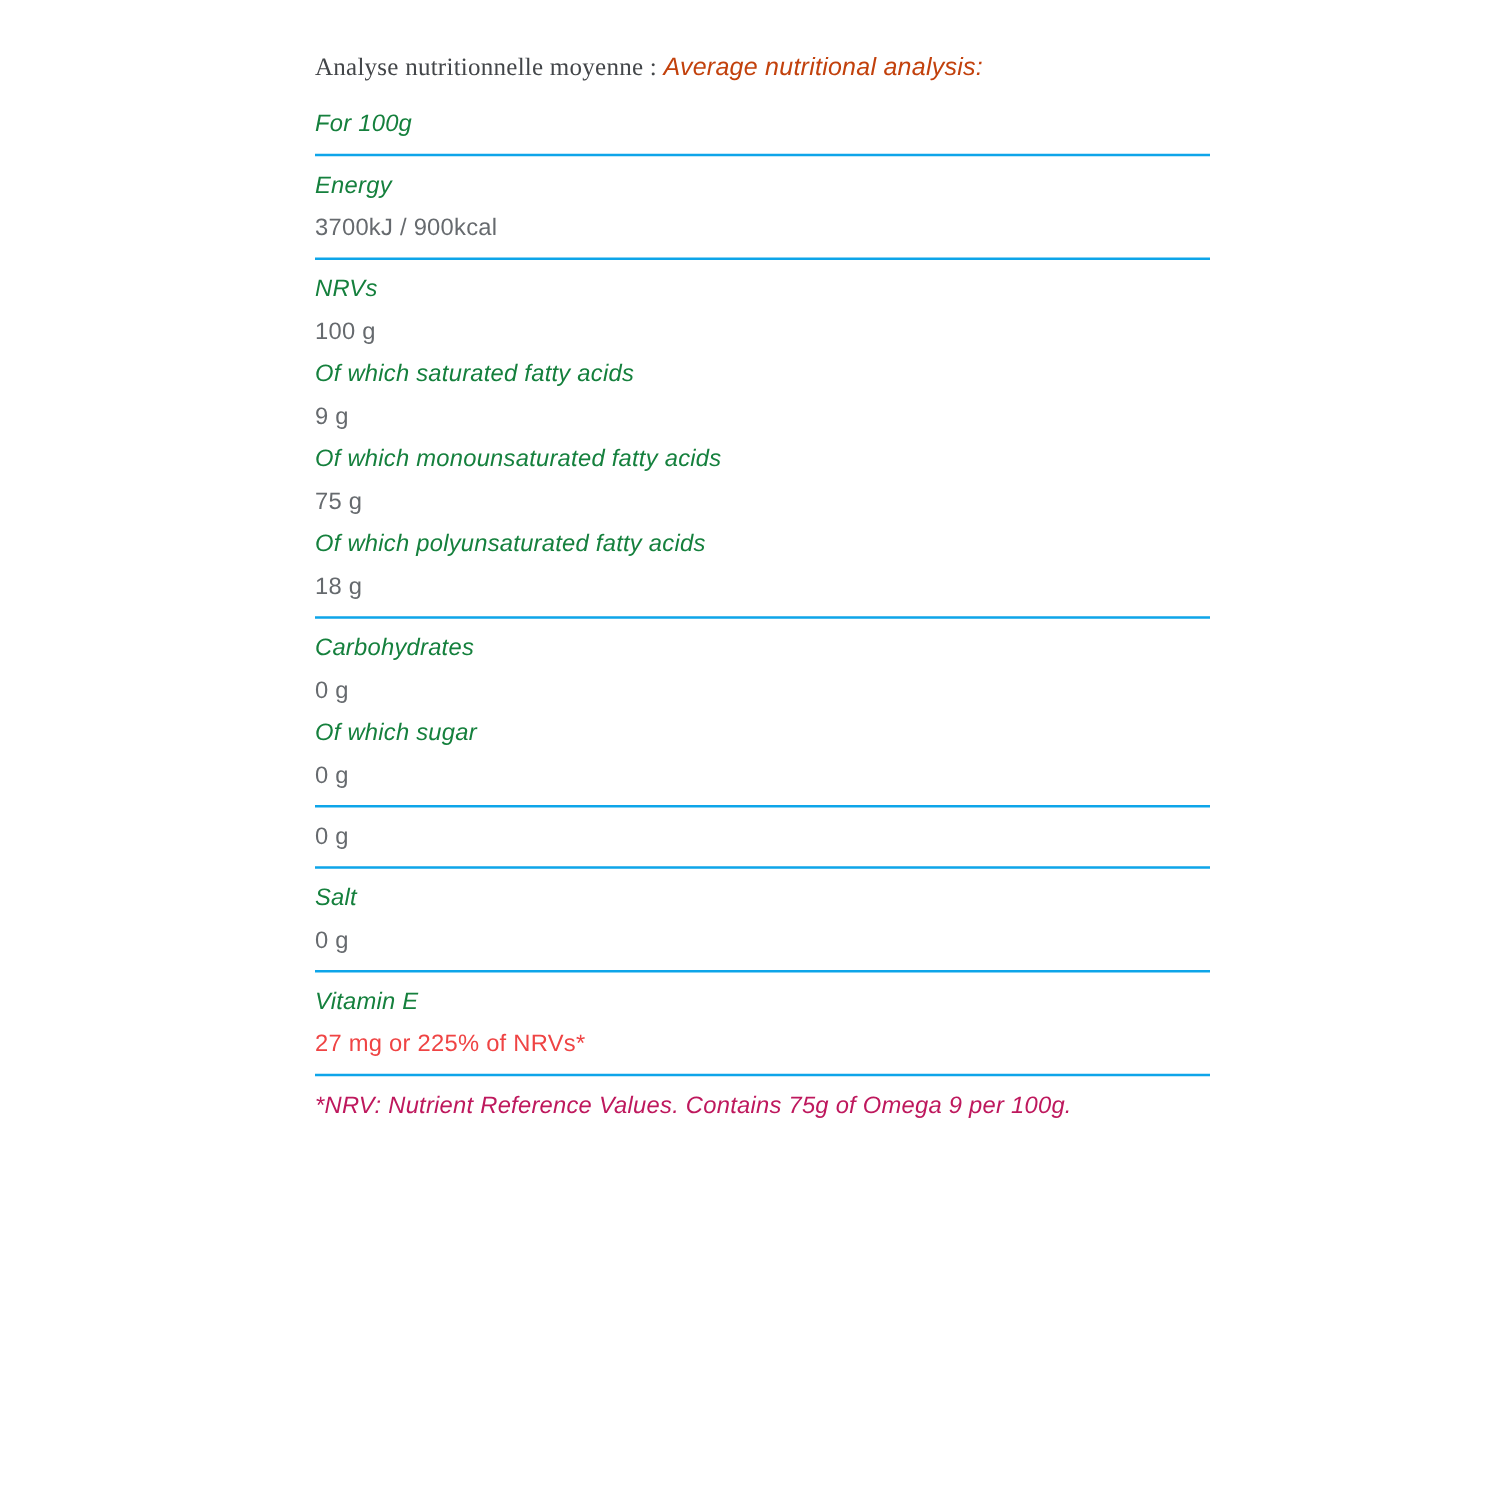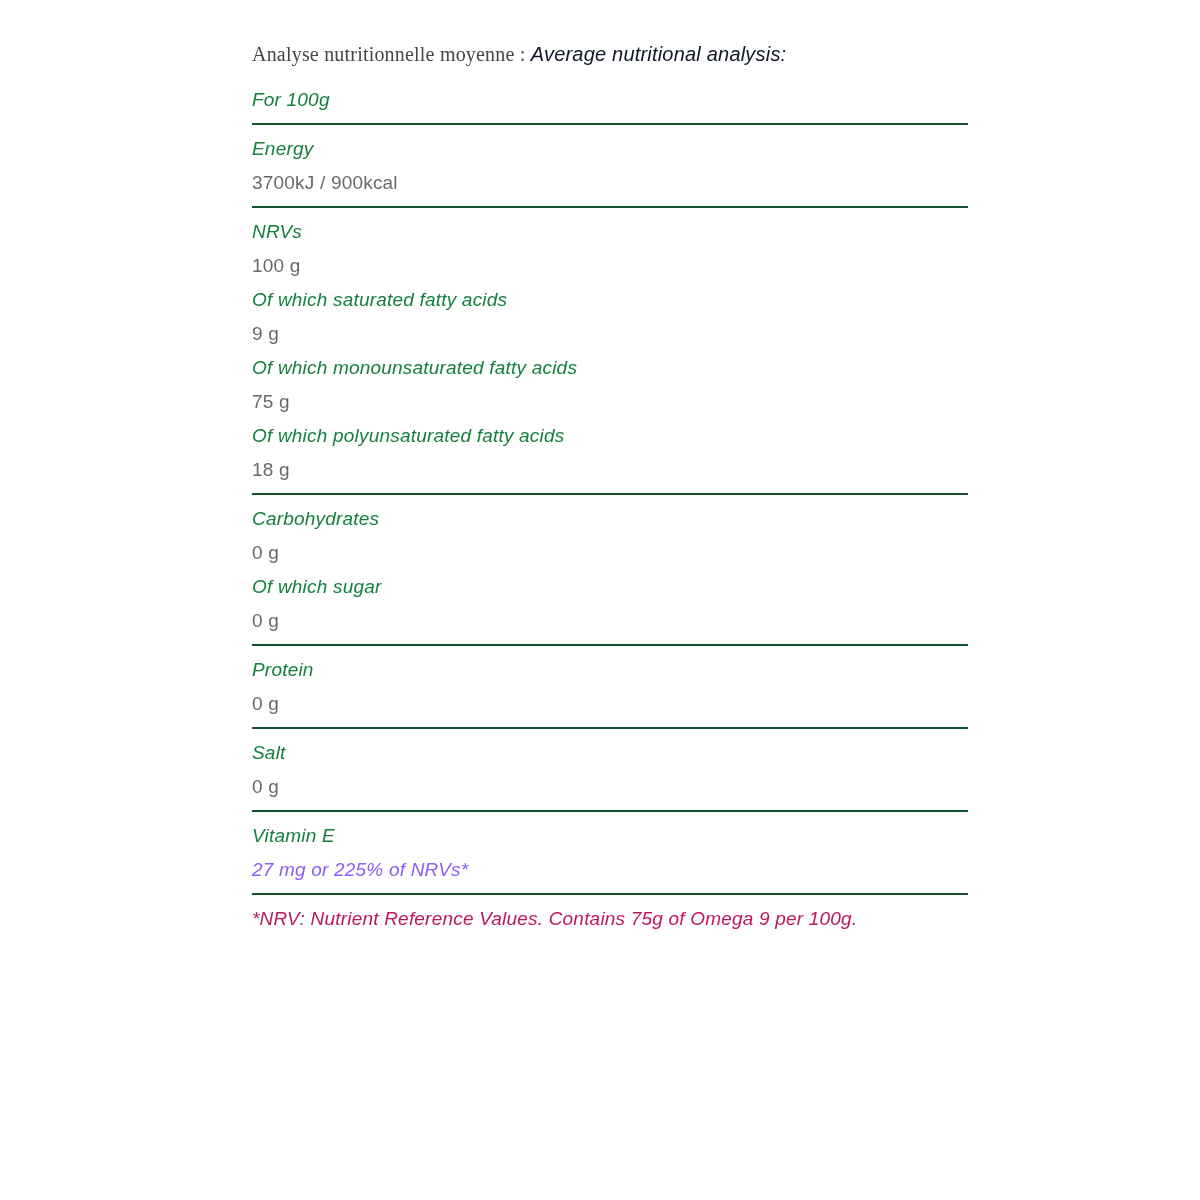--- a/index.html
+++ b/index.html
@@ -31,36 +31,35 @@
     line-height: 24px;
     margin: 0 0 23px 0;
   }
   .title .fr {
     font-style: normal;
     color: #434649;
     font-family: Liberation Serif, serif;
   }
   .title .en {
     font-style: italic;
-    color: #0f172a;
+    color: #c2410c;
   }
   .lbl {
     font-style: italic;
     color: #15803d;
   }
   .val {
     font-style: normal;
     color: #666a6e;
   }
   .val-italic {
-    font-style: italic;
-    color: #8b5cf6;
+    color: #ef4444;
   }
   .row {
-    border-top: 2px solid #14532d;
+    border-top: 2px solid #0ea5e9;
   }
   .footnote {
     font-style: italic;
     color: #be185d;
   }
 </style>
 </head>
 <body>
 
 <div class="sheet">
@@ -86,21 +85,20 @@
   </div>
 
   <div class="row">
     <p class="lbl">Carbohydrates</p>
     <p class="val">0 g</p>
     <p class="lbl">Of which sugar</p>
     <p class="val">0 g</p>
   </div>
 
   <div class="row">
-    <p class="lbl">Protein</p>
     <p class="val">0 g</p>
   </div>
 
   <div class="row">
     <p class="lbl">Salt</p>
     <p class="val">0 g</p>
   </div>
 
   <div class="row">
     <p class="lbl">Vitamin E</p>

